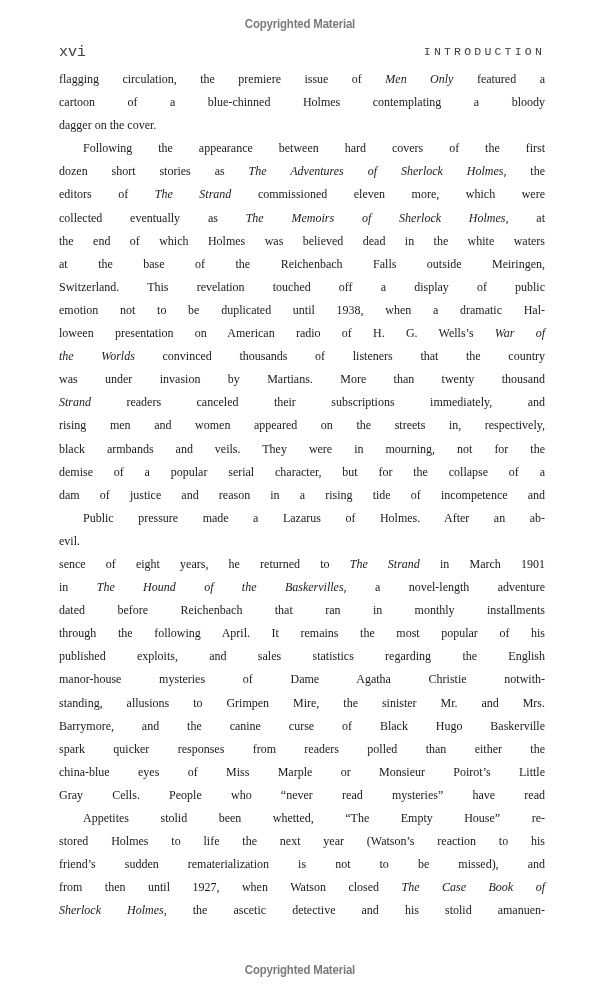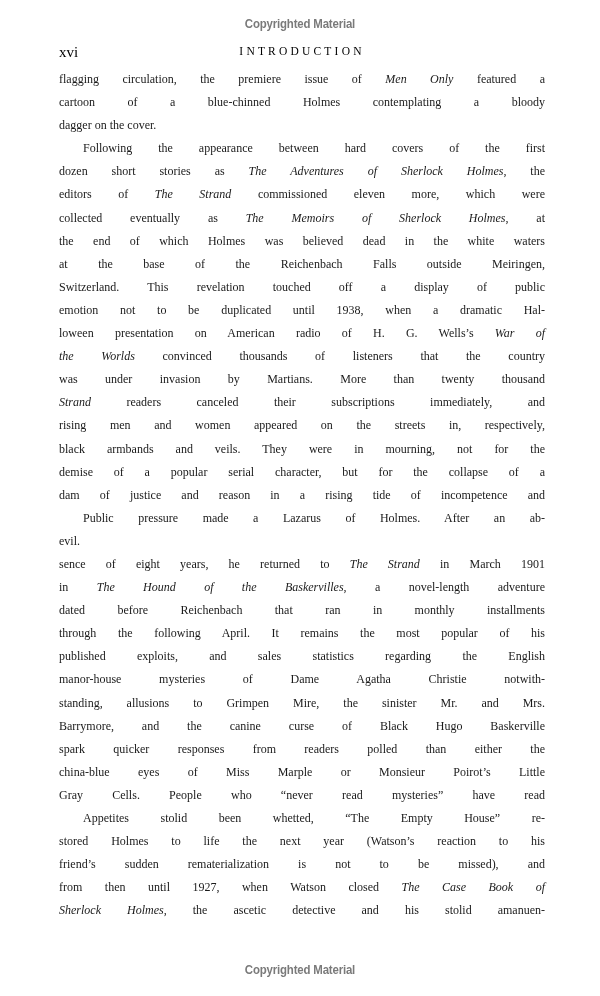--- a/index.html
+++ b/index.html
@@ -7,25 +7,25 @@
   .watermark {
     position: absolute; left: 0; width: 600px; text-align: center;
     font-family: "Liberation Sans", sans-serif; font-size: 13px;
     color: #7a7a7a; letter-spacing: -0.2px; font-weight: bold;
     transform: scaleX(0.88);
   }
   .wm-top { top: 16px; }
   .wm-bottom { top: 962px; }
   .running-head {
     position: absolute; top: 44px; left: 59px; width: 486px; height: 18px;
-    font-family: Liberation Serif, serif; color: #000000;
+    font-family: Liberation Mono, monospace; color: #404040;
   }
   .folio { position: absolute; left: 0; top: 0; font-size: 15px; }
   .section-title {
-    position: absolute; left: 0; right: 0; top: 1px; text-align: center;
+    position: absolute; left: 0; right: 0; top: 1px; text-align: right;
     font-size: 11.5px; letter-spacing: 3.2px;
   }
   .text-block {
     position: absolute; top: 68px; left: 59px; width: 486px;
     font-family: "Liberation Serif", serif; font-size: 12px; color: #1a1a1a;
   }
   .line {
     height: 23.1px; line-height: 23.1px; white-space: nowrap;
     text-align: justify; text-align-last: justify;
   }

